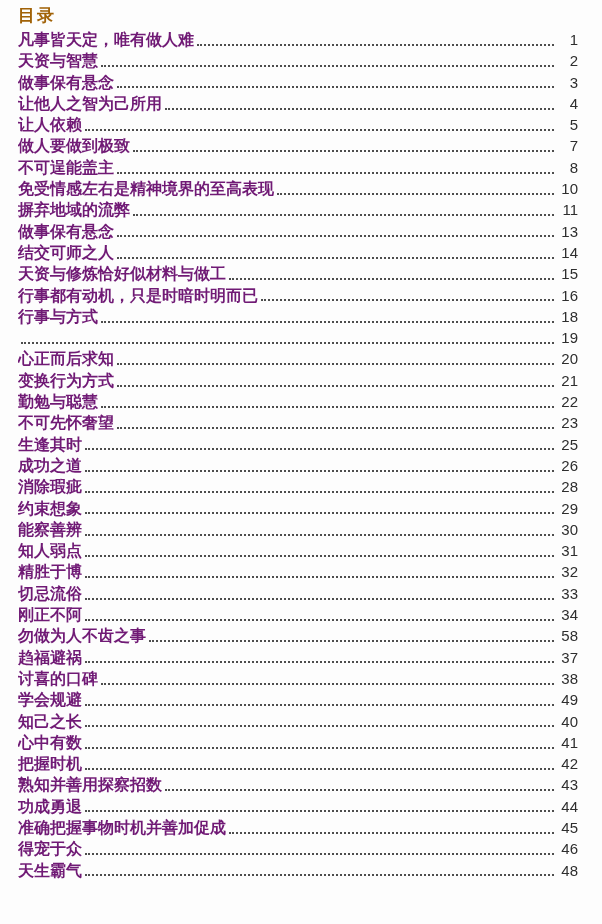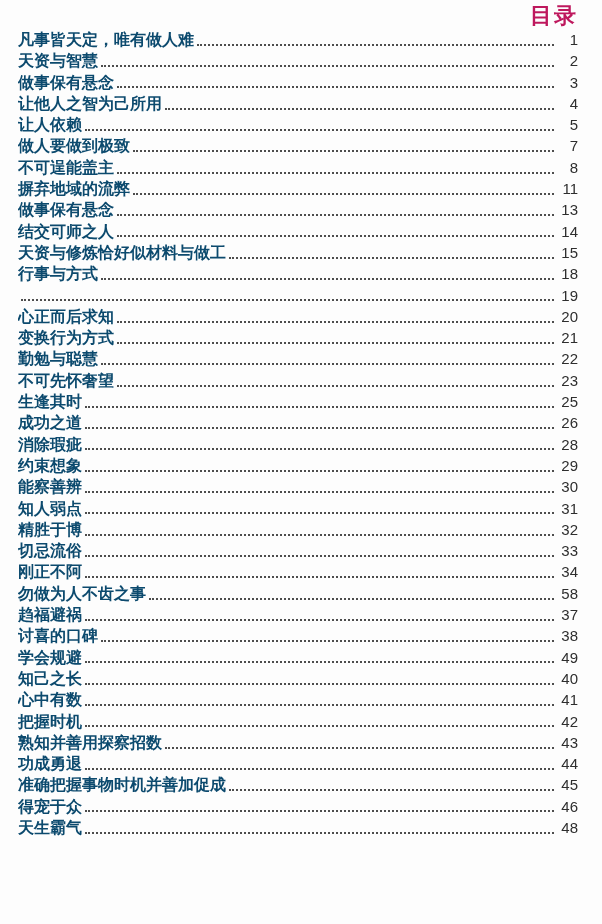--- a/index.html
+++ b/index.html
@@ -12,45 +12,45 @@
     width: 602px;
     height: 924px;
     margin: 0 auto;
     background: #fdfdfd;
     box-sizing: border-box;
     padding: 5px 24px 0 18px;
     overflow: hidden;
     font-family: "Liberation Sans", sans-serif;
   }
   .page-title {
-    text-align: right;
+    text-align: left;
     font-family: "Liberation Serif", serif;
-    font-size: 22px;
+    font-size: 17px;
     font-weight: 700;
-    color: #be185d;
+    color: #a16207;
     letter-spacing: 2px;
     height: 22px;
     line-height: 22px;
     margin: 0 0 2px 0;
   }
   .toc-list {
     width: 100%;
   }
   .toc-row {
     display: flex;
     align-items: baseline;
     height: 21.3px;
     line-height: 21.3px;
     overflow: hidden;
   }
   .toc-entry-title {
     white-space: nowrap;
     font-size: 16px;
     font-weight: 600;
-    color: #0c4a6e;
+    color: #701a75;
     flex: 0 0 auto;
   }
   .dot-leader {
     flex: 1 1 auto;
     align-self: flex-end;
     border-bottom: 2px dotted #4d4d4d;
     margin: 0 4px 4.5px 3px;
     min-width: 8px;
   }
   .toc-entry-page {
@@ -97,38 +97,48 @@
         <span class="toc-entry-title">做人要做到极致</span>
         <span class="dot-leader"></span>
         <span class="toc-entry-page">7</span>
       </div>
       <div class="toc-row">
         <span class="toc-entry-title">不可逞能盖主</span>
         <span class="dot-leader"></span>
         <span class="toc-entry-page">8</span>
       </div>
       <div class="toc-row">
+        <span class="toc-entry-title">免受情感左右是精神境界的至高表现</span>
+        <span class="dot-leader"></span>
+        <span class="toc-entry-page">10</span>
+      </div>
+      <div class="toc-row">
         <span class="toc-entry-title">摒弃地域的流弊</span>
         <span class="dot-leader"></span>
         <span class="toc-entry-page">11</span>
       </div>
       <div class="toc-row">
         <span class="toc-entry-title">做事保有悬念</span>
         <span class="dot-leader"></span>
         <span class="toc-entry-page">13</span>
       </div>
       <div class="toc-row">
         <span class="toc-entry-title">结交可师之人</span>
         <span class="dot-leader"></span>
         <span class="toc-entry-page">14</span>
       </div>
       <div class="toc-row">
         <span class="toc-entry-title">天资与修炼恰好似材料与做工</span>
         <span class="dot-leader"></span>
         <span class="toc-entry-page">15</span>
+      </div>
+      <div class="toc-row">
+        <span class="toc-entry-title">行事都有动机，只是时暗时明而已</span>
+        <span class="dot-leader"></span>
+        <span class="toc-entry-page">16</span>
       </div>
       <div class="toc-row">
         <span class="toc-entry-title">行事与方式</span>
         <span class="dot-leader"></span>
         <span class="toc-entry-page">18</span>
       </div>
       <div class="toc-row">
         <span class="dot-leader"></span>
         <span class="toc-entry-page">19</span>
       </div>

